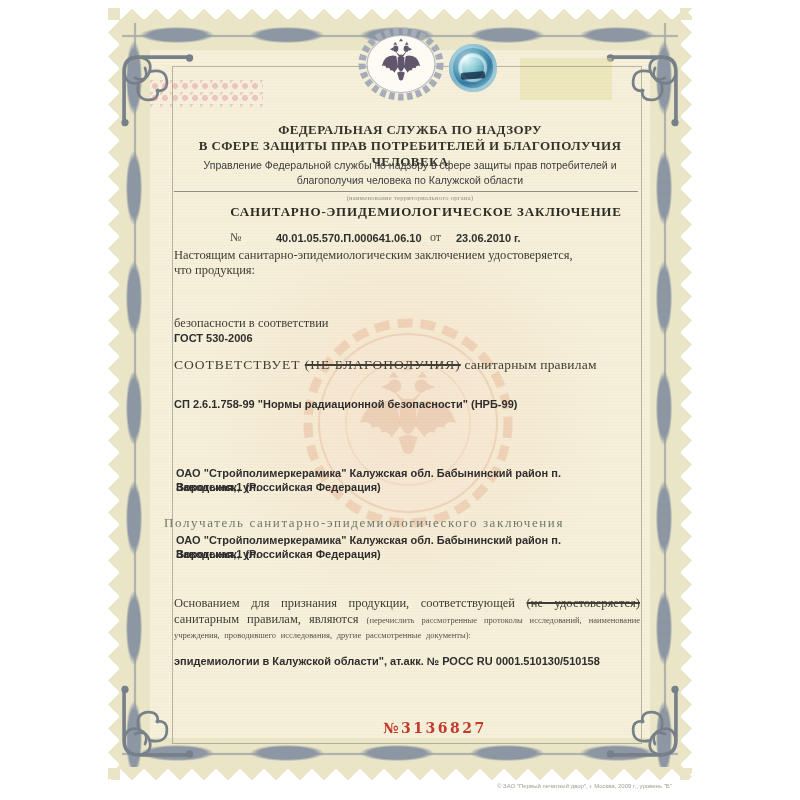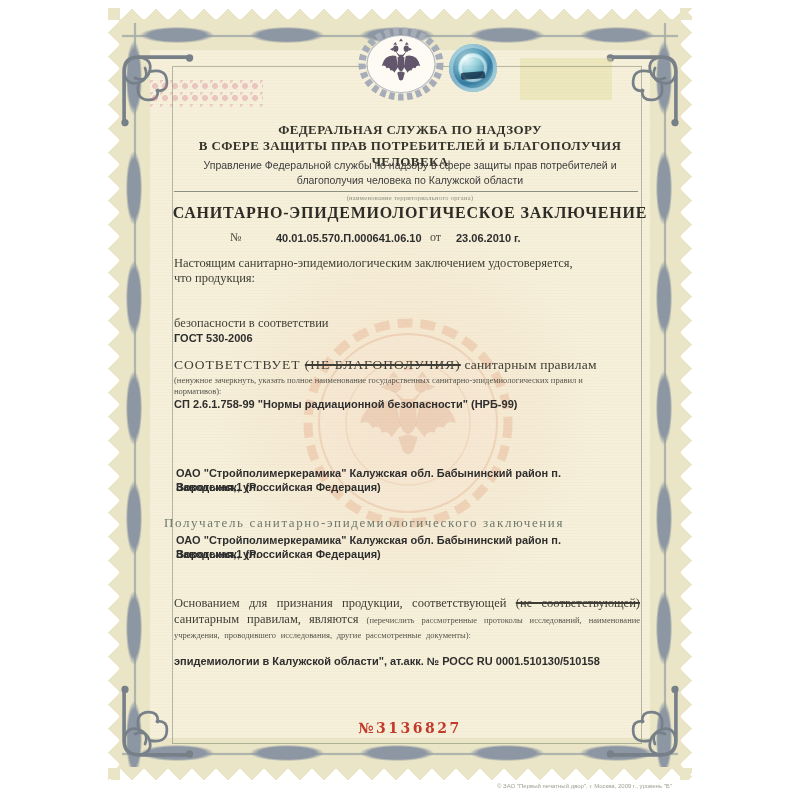--- a/index.html
+++ b/index.html
@@ -89,30 +89,30 @@
   
   .t{position:absolute;color:var(--ink);}
   .center{left:64px;width:476px;text-align:center;}
   .serifb{font-family:"Liberation Serif",serif;font-weight:700;}
   .sans{font-family:"Liberation Sans",sans-serif;}
   .fill{font-family:"Liberation Sans",sans-serif;font-weight:700;font-size:11px;color:#2e2e2e;line-height:14px;}
   .hdr{font-size:13px;letter-spacing:.4px;color:#34332c;}
   .sub{font-size:10.5px;color:#3c3c3c;line-height:15px;}
   .rule{position:absolute;left:66px;top:183px;width:464px;height:1px;background:#8f8f7f;}
   .caption{font-size:6.5px;color:#8b8b7b;letter-spacing:.3px;}
-  .doc-title{font-size:16px;letter-spacing:.8px;color:#2d2c26;}
+  .doc-title{font-size:13px;letter-spacing:.8px;color:#2d2c26;padding-left:16px;}
   .numrow{left:64px;top:222px;width:468px;height:16px;font-size:12px;color:#4a4a40;}
   .numrow span{position:absolute;}
   .serif-body{font-size:12.5px;color:#3e3d35;}
   .small-note{font-size:8.5px;color:#55544a;line-height:10.5px;}
   .sec-label{font-size:13px;letter-spacing:1.6px;color:var(--green);}
   .strike{text-decoration:line-through;text-decoration-thickness:1.5px;}
   .basis{line-height:15.5px;text-align:justify;word-spacing:2.5px;}
   .serial{font-size:14px;letter-spacing:2.5px;color:var(--red);font-weight:700;
-          font-family:"DejaVu Serif",serif;}
+          font-family:"DejaVu Serif",serif;margin-left:25px;}
   .credit{position:absolute;left:497px;top:783px;font-size:6px;color:#a0a096;
           font-family:"Liberation Sans",sans-serif;}
 </style>
 </head>
 <body>
 
 <svg width="0" height="0" style="position:absolute" aria-hidden="true">
   <defs>
     <g id="eagle">
       <path d="M46 6 l4 -5 4 5 z"></path>
@@ -197,40 +197,39 @@
   <div class="t center caption" style="top:186px">(наименование территориального органа)</div>
 
   <div class="t center serifb doc-title" style="top:196px">САНИТАРНО-ЭПИДЕМИОЛОГИЧЕСКОЕ ЗАКЛЮЧЕНИЕ</div>
   <div class="t numrow">
     <span style="left:58px">№</span>
     <span class="fill" style="left:104px;top:1px">40.01.05.570.П.000641.06.10</span>
     <span style="left:258px">от</span>
     <span class="fill" style="left:284px;top:1px">23.06.2010 г.</span>
   </div>
 
-  <div class="t serif-body" style="left:66px;top:248px;width:408px">Настоящим санитарно-эпидемиологическим заключением удостоверяется, что продукция:</div>
+  <div class="t serif-body" style="left:66px;top:240px;width:408px">Настоящим санитарно-эпидемиологическим заключением удостоверяется, что продукция:</div>
 
   <div class="t serif-body" style="left:66px;top:308px">безопасности в соответствии</div>
   <div class="t fill" style="left:66px;top:323px">ГОСТ 530-2006</div>
 
   <div class="t serif-body" style="left:66px;top:349px;font-size:13.5px;letter-spacing:1px">
     <span>СООТВЕТСТВУЕТ </span><span class="strike">(НЕ БЛАГОПОЛУЧИЯ)</span><span style="letter-spacing:.2px"> санитарным правилам</span>
   </div>
-  <div class="t small-note" style="left:66px;top:367px;width:440px">(ненужное зачеркнуть, указать полное наименование государственных санитарно-эпидемиологических правил и нормативов):</div>
   <div class="t fill" style="left:66px;top:389px;width:464px">СП 2.6.1.758-99 "Нормы радиационной безопасности" (НРБ-99)</div>
 
   <div class="t fill" style="left:68px;top:458px;width:440px">ОАО "Стройполимеркерамика" Калужская обл. Бабынинский район п. Воротынск, ул.</div>
   <div class="t fill" style="left:68px;top:472px;width:440px">Заводская,1 (Российская Федерация)</div>
 
   <div class="t sec-label" style="left:56px;top:507px">Получатель санитарно-эпидемиологического заключения</div>
   <div class="t fill" style="left:68px;top:525px;width:440px">ОАО "Стройполимеркерамика" Калужская обл. Бабынинский район п. Воротынск, ул.</div>
   <div class="t fill" style="left:68px;top:539px;width:440px">Заводская,1 (Российская Федерация)</div>
 
   <div class="t serif-body basis" style="left:66px;top:588px;width:466px">
-    <span>Основанием для признания продукции, соответствующей </span><span class="strike">(не соответствующей)</span><span> санитарным правилам, являются </span><span class="small-note">(перечислить рассмотренные протоколы исследований, наименование учреждения, проводившего исследования, другие рассмотренные документы):</span>
+    <span>Основанием для признания продукции, соответствующей </span><span class="strike">(не удостоверяется)</span><span> санитарным правилам, являются </span><span class="small-note">(перечислить рассмотренные протоколы исследований, наименование учреждения, проводившего исследования, другие рассмотренные документы):</span>
   </div>
   <div class="t fill" style="left:66px;top:646px;width:466px">эпидемиологии в Калужской области", ат.акк. № РОСС RU 0001.510130/510158</div>
 
   <div class="t center serial" style="top:712px">
     <span>№</span><span>3136827</span>
   </div>
 </div>
 
 <div class="credit">© ЗАО "Первый печатный двор", г. Москва, 2009 г., уровень "Б"</div>
 

